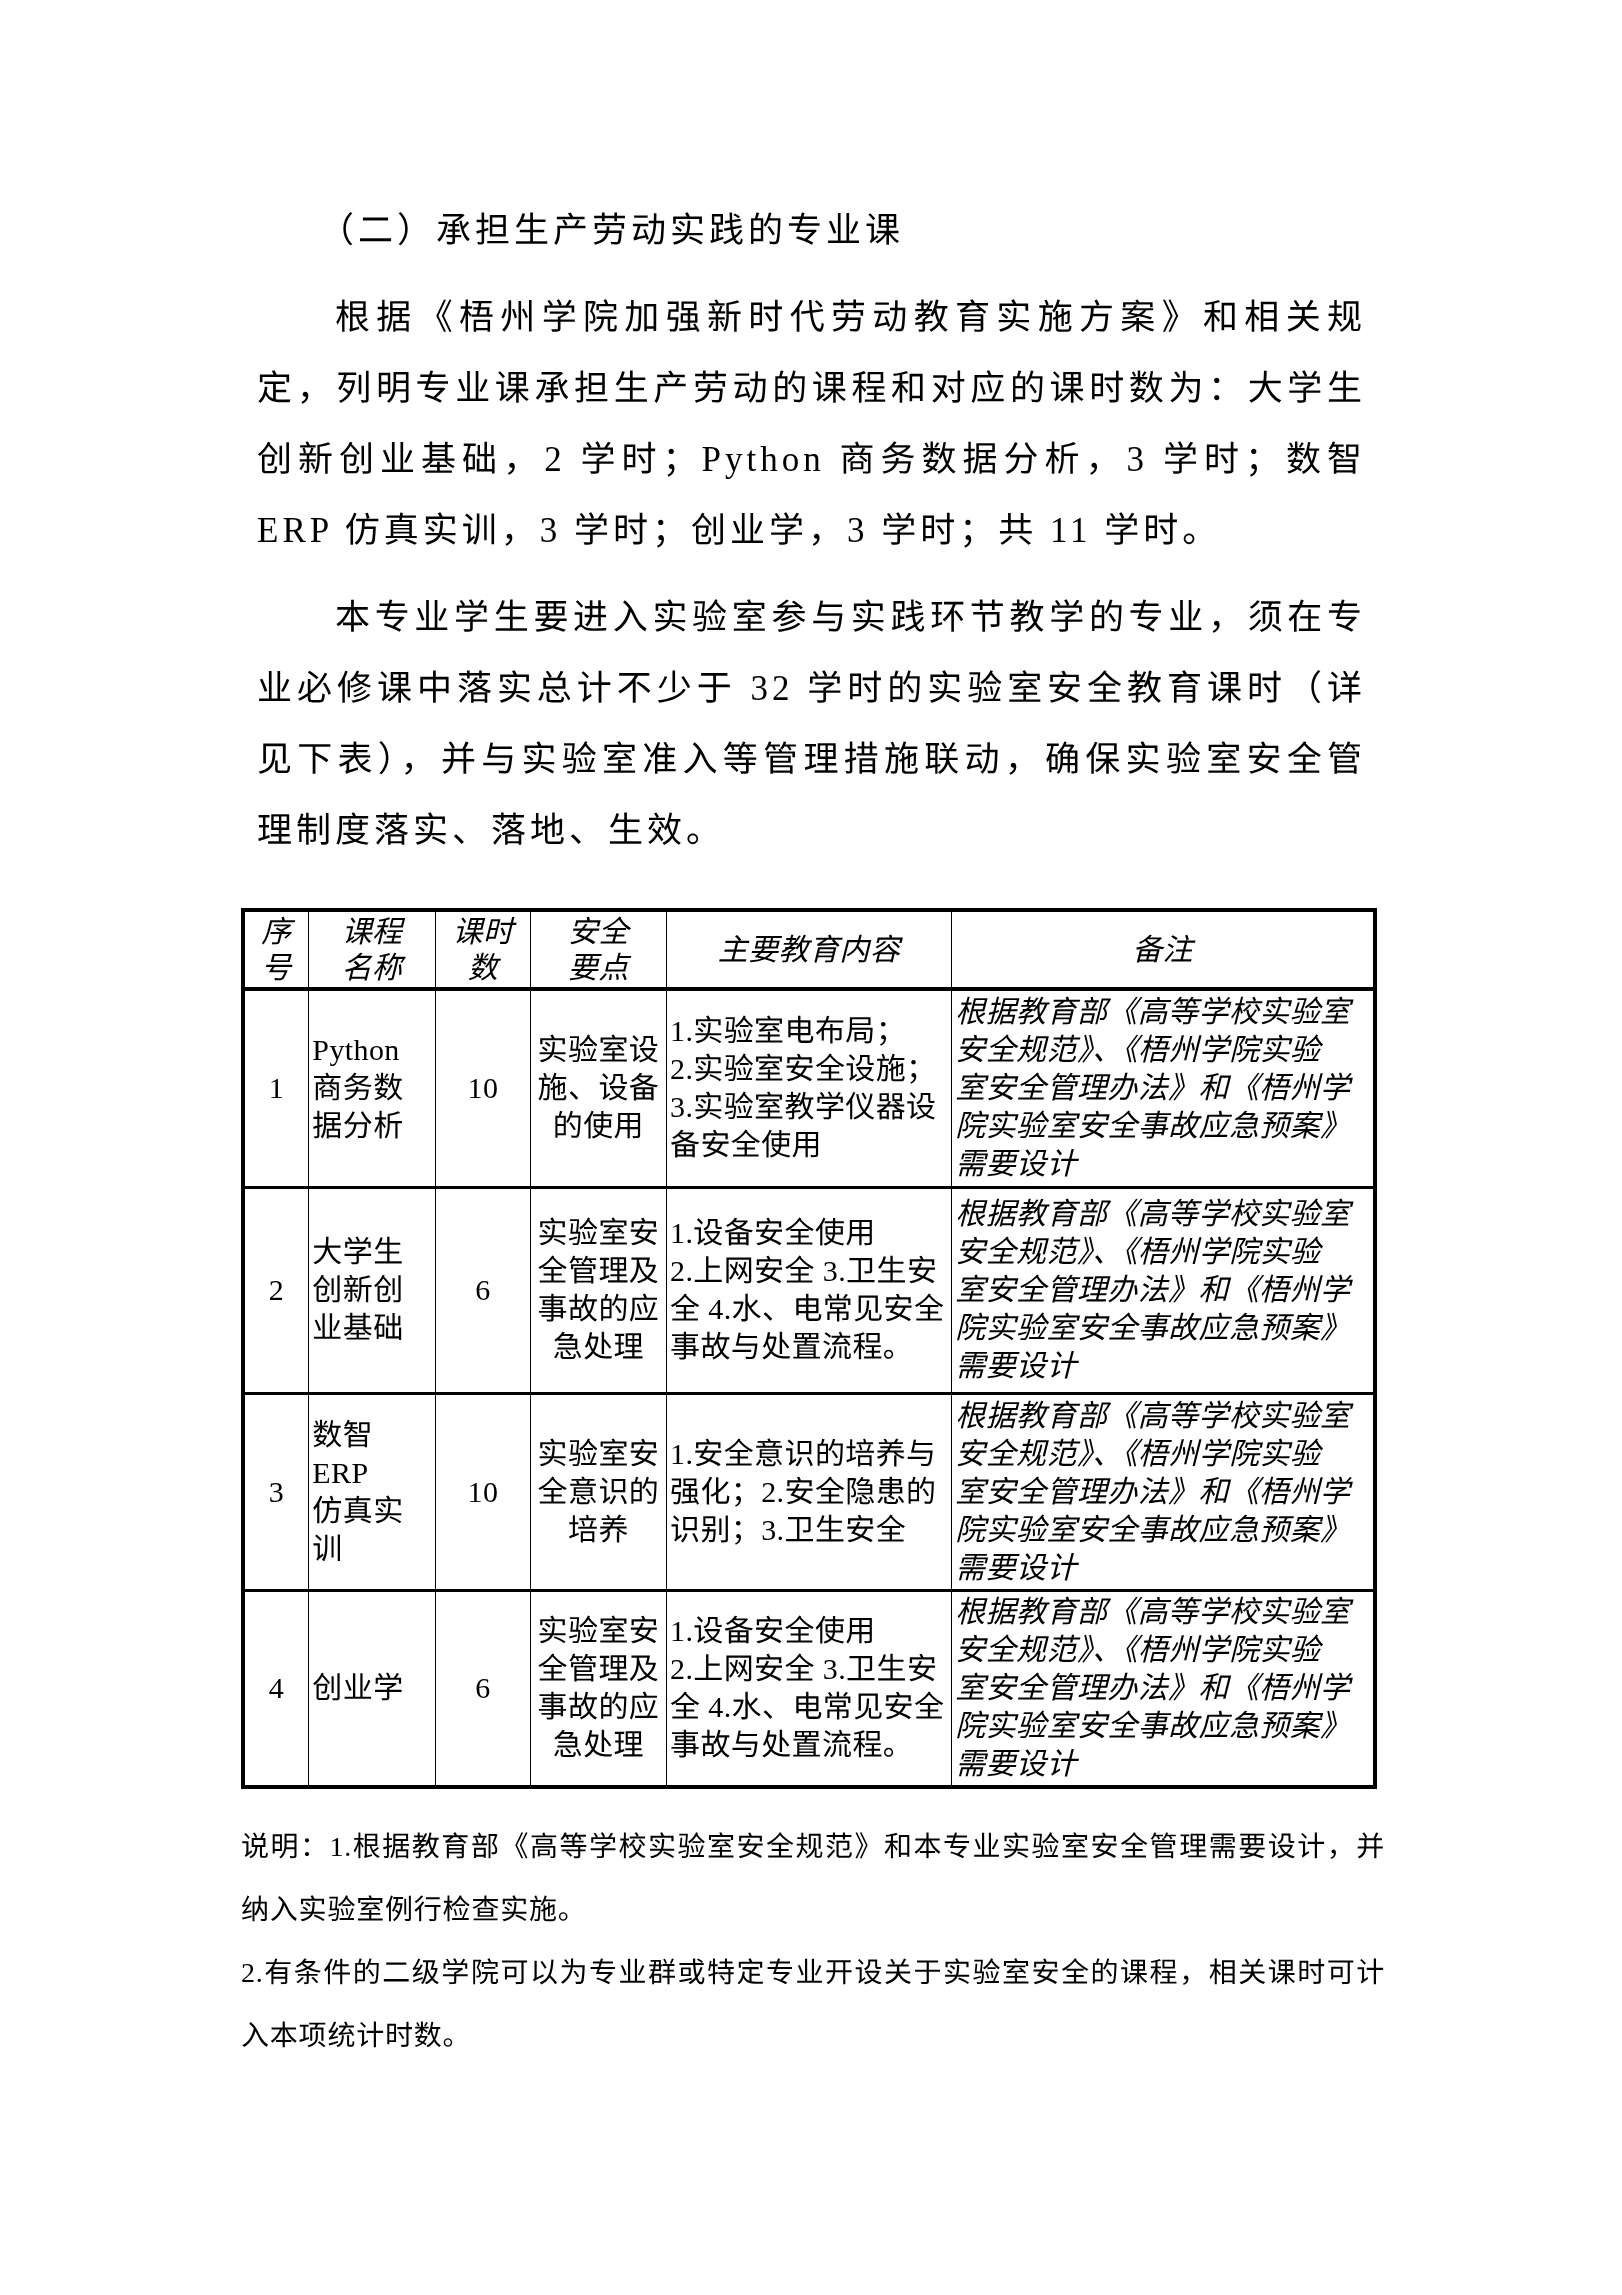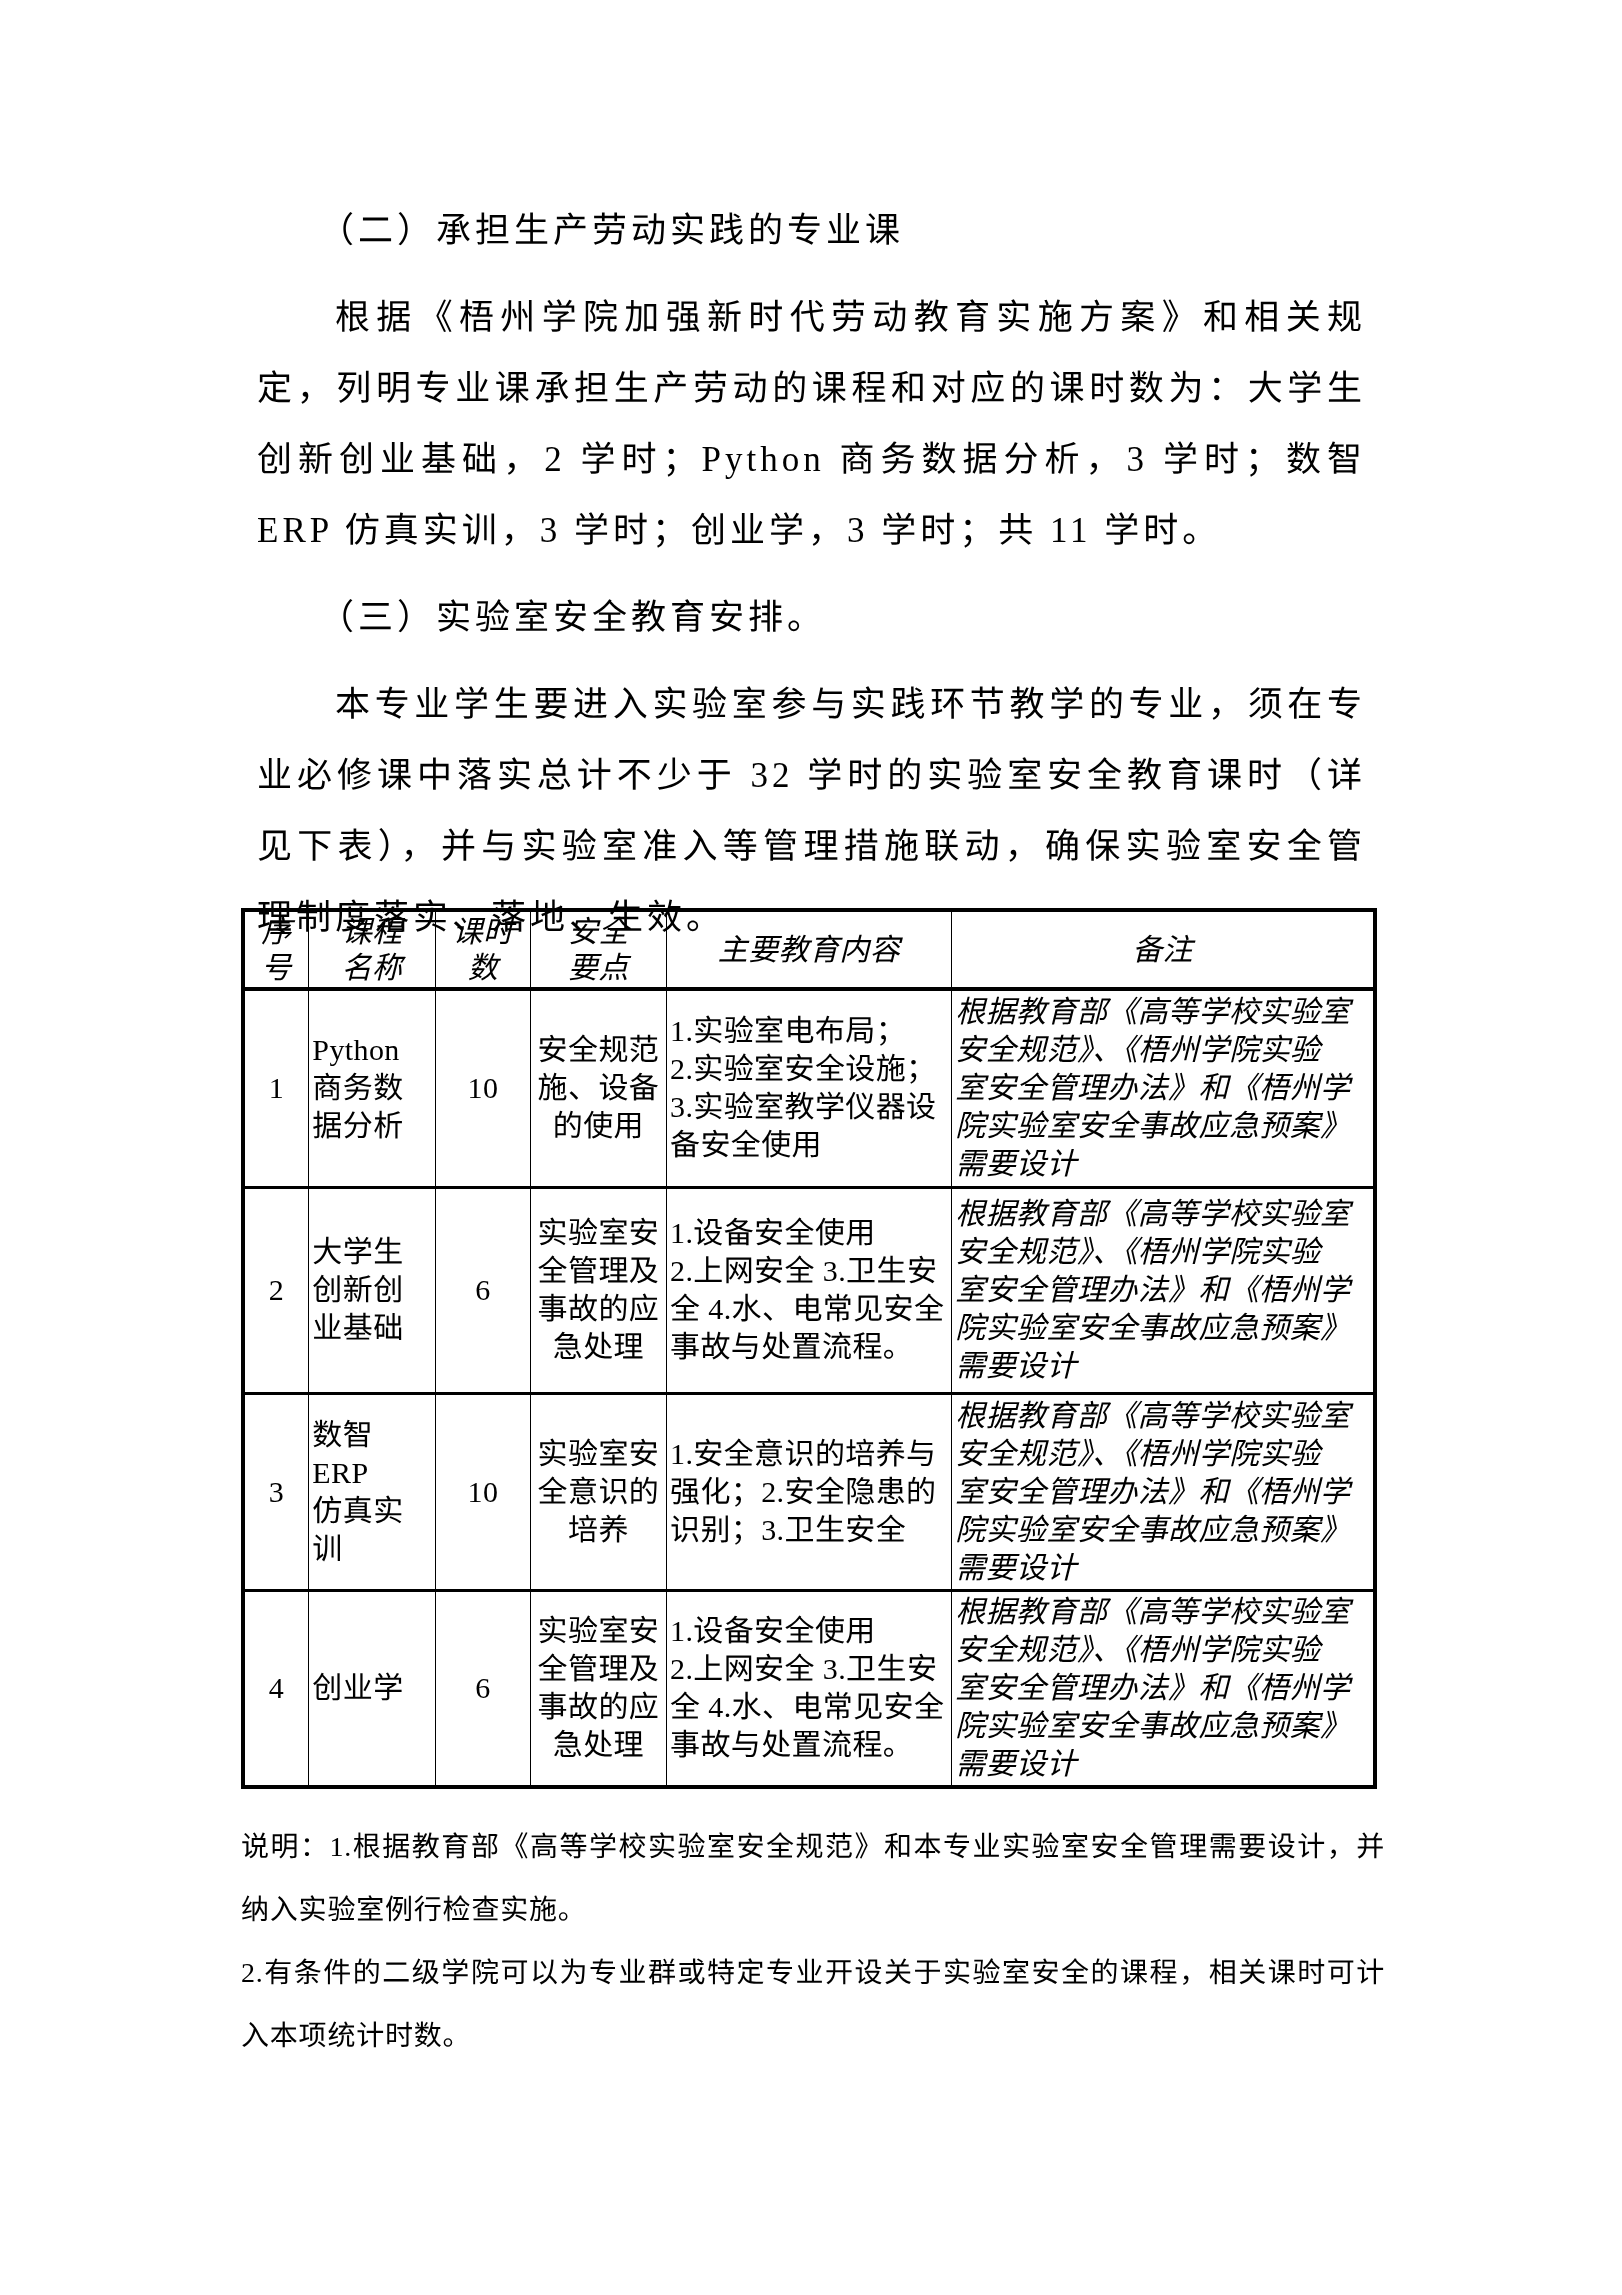--- a/index.html
+++ b/index.html
@@ -86,21 +86,20 @@
   }
 </style>
 </head>
 <body>
 
 <div class="page">
 
   <div class="text-block">
     <p class="doc-heading">（二）承担生产劳动实践的专业课</p>
     <p class="doc-para">根据《梧州学院加强新时代劳动教育实施方案》和相关规定，列明专业课承担生产劳动的课程和对应的课时数为：大学生创新创业基础，2 学时；Python 商务数据分析，3 学时；数智 ERP 仿真实训，3 学时；创业学，3 学时；共 11 学时。</p>
-    <p class="doc-heading">（三）实验室安全教育安排。</p>
     <p class="doc-para">本专业学生要进入实验室参与实践环节教学的专业，须在专业必修课中落实总计不少于 32 学时的实验室安全教育课时（详见下表），并与实验室准入等管理措施联动，确保实验室安全管理制度落实、落地、生效。</p>
   </div>
 
   <table class="safety-table">
     <colgroup>
       <col style="width:5.8%">
       <col style="width:11.2%">
       <col style="width:8.4%">
       <col style="width:12.0%">
       <col style="width:25.2%">
@@ -119,21 +118,21 @@
         <th>备注</th>
       </tr>
     </thead>
     <tbody>
       <tr style="height:198px;">
         <td class="c-num">1</td>
         <td class="c-name">Python
 商务数
 据分析</td>
         <td class="c-hours">10</td>
-        <td class="c-points">安全规范
+        <td class="c-points">实验室设
 施、设备
 的使用</td>
         <td class="c-content">1.实验室电布局；
 2.实验室安全设施；
 3.实验室教学仪器设备安全使用</td>
         <td class="c-remark">根据教育部《高等学校实验室
 安全规范》、《梧州学院实验
 室安全管理办法》和《梧州学
 院实验室安全事故应急预案》
 需要设计</td>

